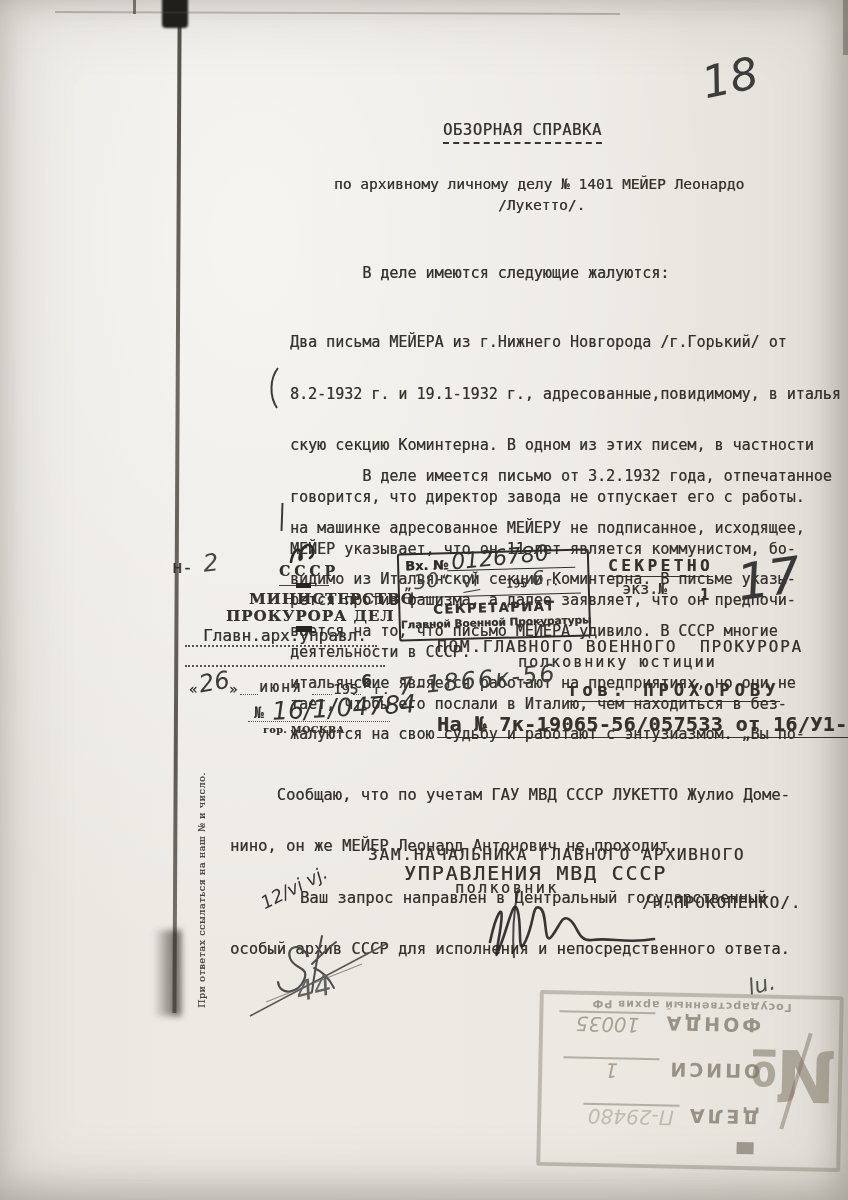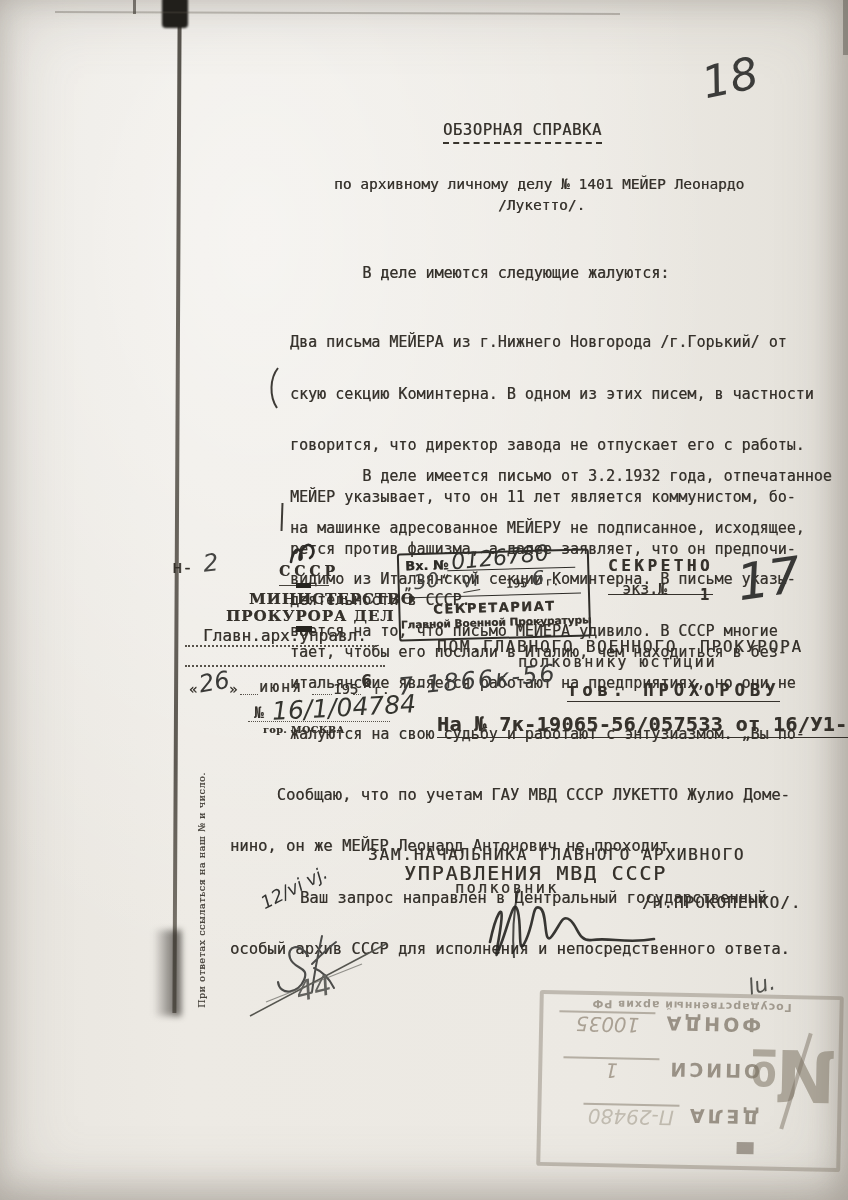--- a/index.html
+++ b/index.html
@@ -71,20 +71,21 @@
 
   <div class="t" style="left:443px;top:121px;font-size:15.5px;letter-spacing:.6px;border-bottom:2px dashed #38342d;padding-bottom:3px;">ОБЗОРНАЯ СПРАВКА</div>
 
   <div class="t" style="left:334px;top:176px;font-size:14.5px;">по архивному личному делу № 1401 МЕЙЕР Леонардо</div>
   <div class="t" style="left:498px;top:197px;font-size:14.5px;">/Лукетто/.</div>
 
   <div class="t" style="left:290px;top:264px;font-size:15px;">        В деле имеются следующие жалуются:</div>
 
   <div class="block" style="left:290px;top:297px;font-size:15px;">
     <div>Два письма МЕЙЕРА из г.Нижнего Новгорода /г.Горький/ от</div>
+    <div>8.2-1932 г. и 19.1-1932 г., адресованные,повидимому, в италья</div>
     <div>скую секцию Коминтерна. В одном из этих писем, в частности</div>
     <div>говорится, что директор завода не отпускает его с работы.</div>
     <div>МЕЙЕР указывает, что он 11 лет является коммунистом, бо-</div>
     <div>рется против фашизма, а далее заявляет, что он предпочи-</div>
     <div>деятельности в СССР.</div>
     <div>тает, чтобы его послали в Италию, чем находиться в без-</div>
   </div>
 
   <div class="block" style="left:290px;top:431px;font-size:15px;">
     <div>        В деле имеется письмо от 3.2.1932 года, отпечатанное</div>
@@ -147,21 +148,21 @@
     <div class="tb abs" style="left:42px;top:18px;font-size:13px;">“</div>
     <div class="hw" style="left:62px;top:17px;font-size:17px;transform:rotate(-8deg);border-bottom:1px solid #3a3833;">VI</div>
     <div class="tb abs" style="left:106px;top:24px;font-size:12px;">195</div>
     <div class="hw" style="left:132px;top:14px;font-size:20px;">6</div>
     <div class="tb abs" style="left:146px;top:24px;font-size:11px;">г.</div>
     <div class="solidline" style="left:3px;top:42px;width:178px;border-color:#2e2c28;"></div>
     <div class="tb abs sans" style="left:0;top:47px;width:100%;text-align:center;font-size:13px;font-weight:bold;letter-spacing:1.5px;font-family:'DejaVu Sans',sans-serif;">СЕКРЕТАРИАТ</div>
     <div class="tb abs sans" style="left:0;top:63px;width:100%;text-align:center;font-size:10.5px;font-weight:bold;font-family:'DejaVu Sans',sans-serif;">Главной Военной Прокуратуры</div>
   </div>
 
-  <div class="t" style="left:608px;top:556px;font-size:16px;font-weight:bold;letter-spacing:3.5px;border-bottom:1.5px solid #35312b;padding-bottom:19px;">СЕКРЕТНО</div>
+  <div class="t" style="left:608px;top:556px;font-size:16px;font-weight:bold;letter-spacing:3.5px;border-bottom:1.5px solid #35312b;padding-bottom:1px;">СЕКРЕТНО</div>
   <div class="t" style="left:622px;top:580px;font-size:15px;">экз.№</div>
   <div class="t" style="left:700px;top:586px;font-size:15px;font-weight:bold;">1</div>
 
   <div class="hw" style="left:737px;top:550px;font-size:50px;transform:rotate(-8deg);color:#38383六;color:#383836;">17</div>
 
   <div class="t" style="left:437px;top:637px;font-size:16px;letter-spacing:1.8px;">ПОМ.ГЛАВНОГО ВОЕННОГО  ПРОКУРОРА</div>
   <div class="t" style="left:518px;top:653px;font-size:15px;letter-spacing:2px;">полковнику юстиции</div>
   <div class="hw" style="left:398px;top:666px;font-size:24px;transform:rotate(-5deg);color:#3d3d3b;letter-spacing:2px;">7-1866к-56</div>
   <div class="t u" style="left:567px;top:680px;font-size:17px;font-weight:bold;letter-spacing:5px;">тов. ПРОХОРОВУ</div>
   <div class="t u" style="left:437px;top:712px;font-size:20px;letter-spacing:.4px;font-weight:bold;">На № 7к-19065-56/057533 от 16/У1-56 г.</div>

